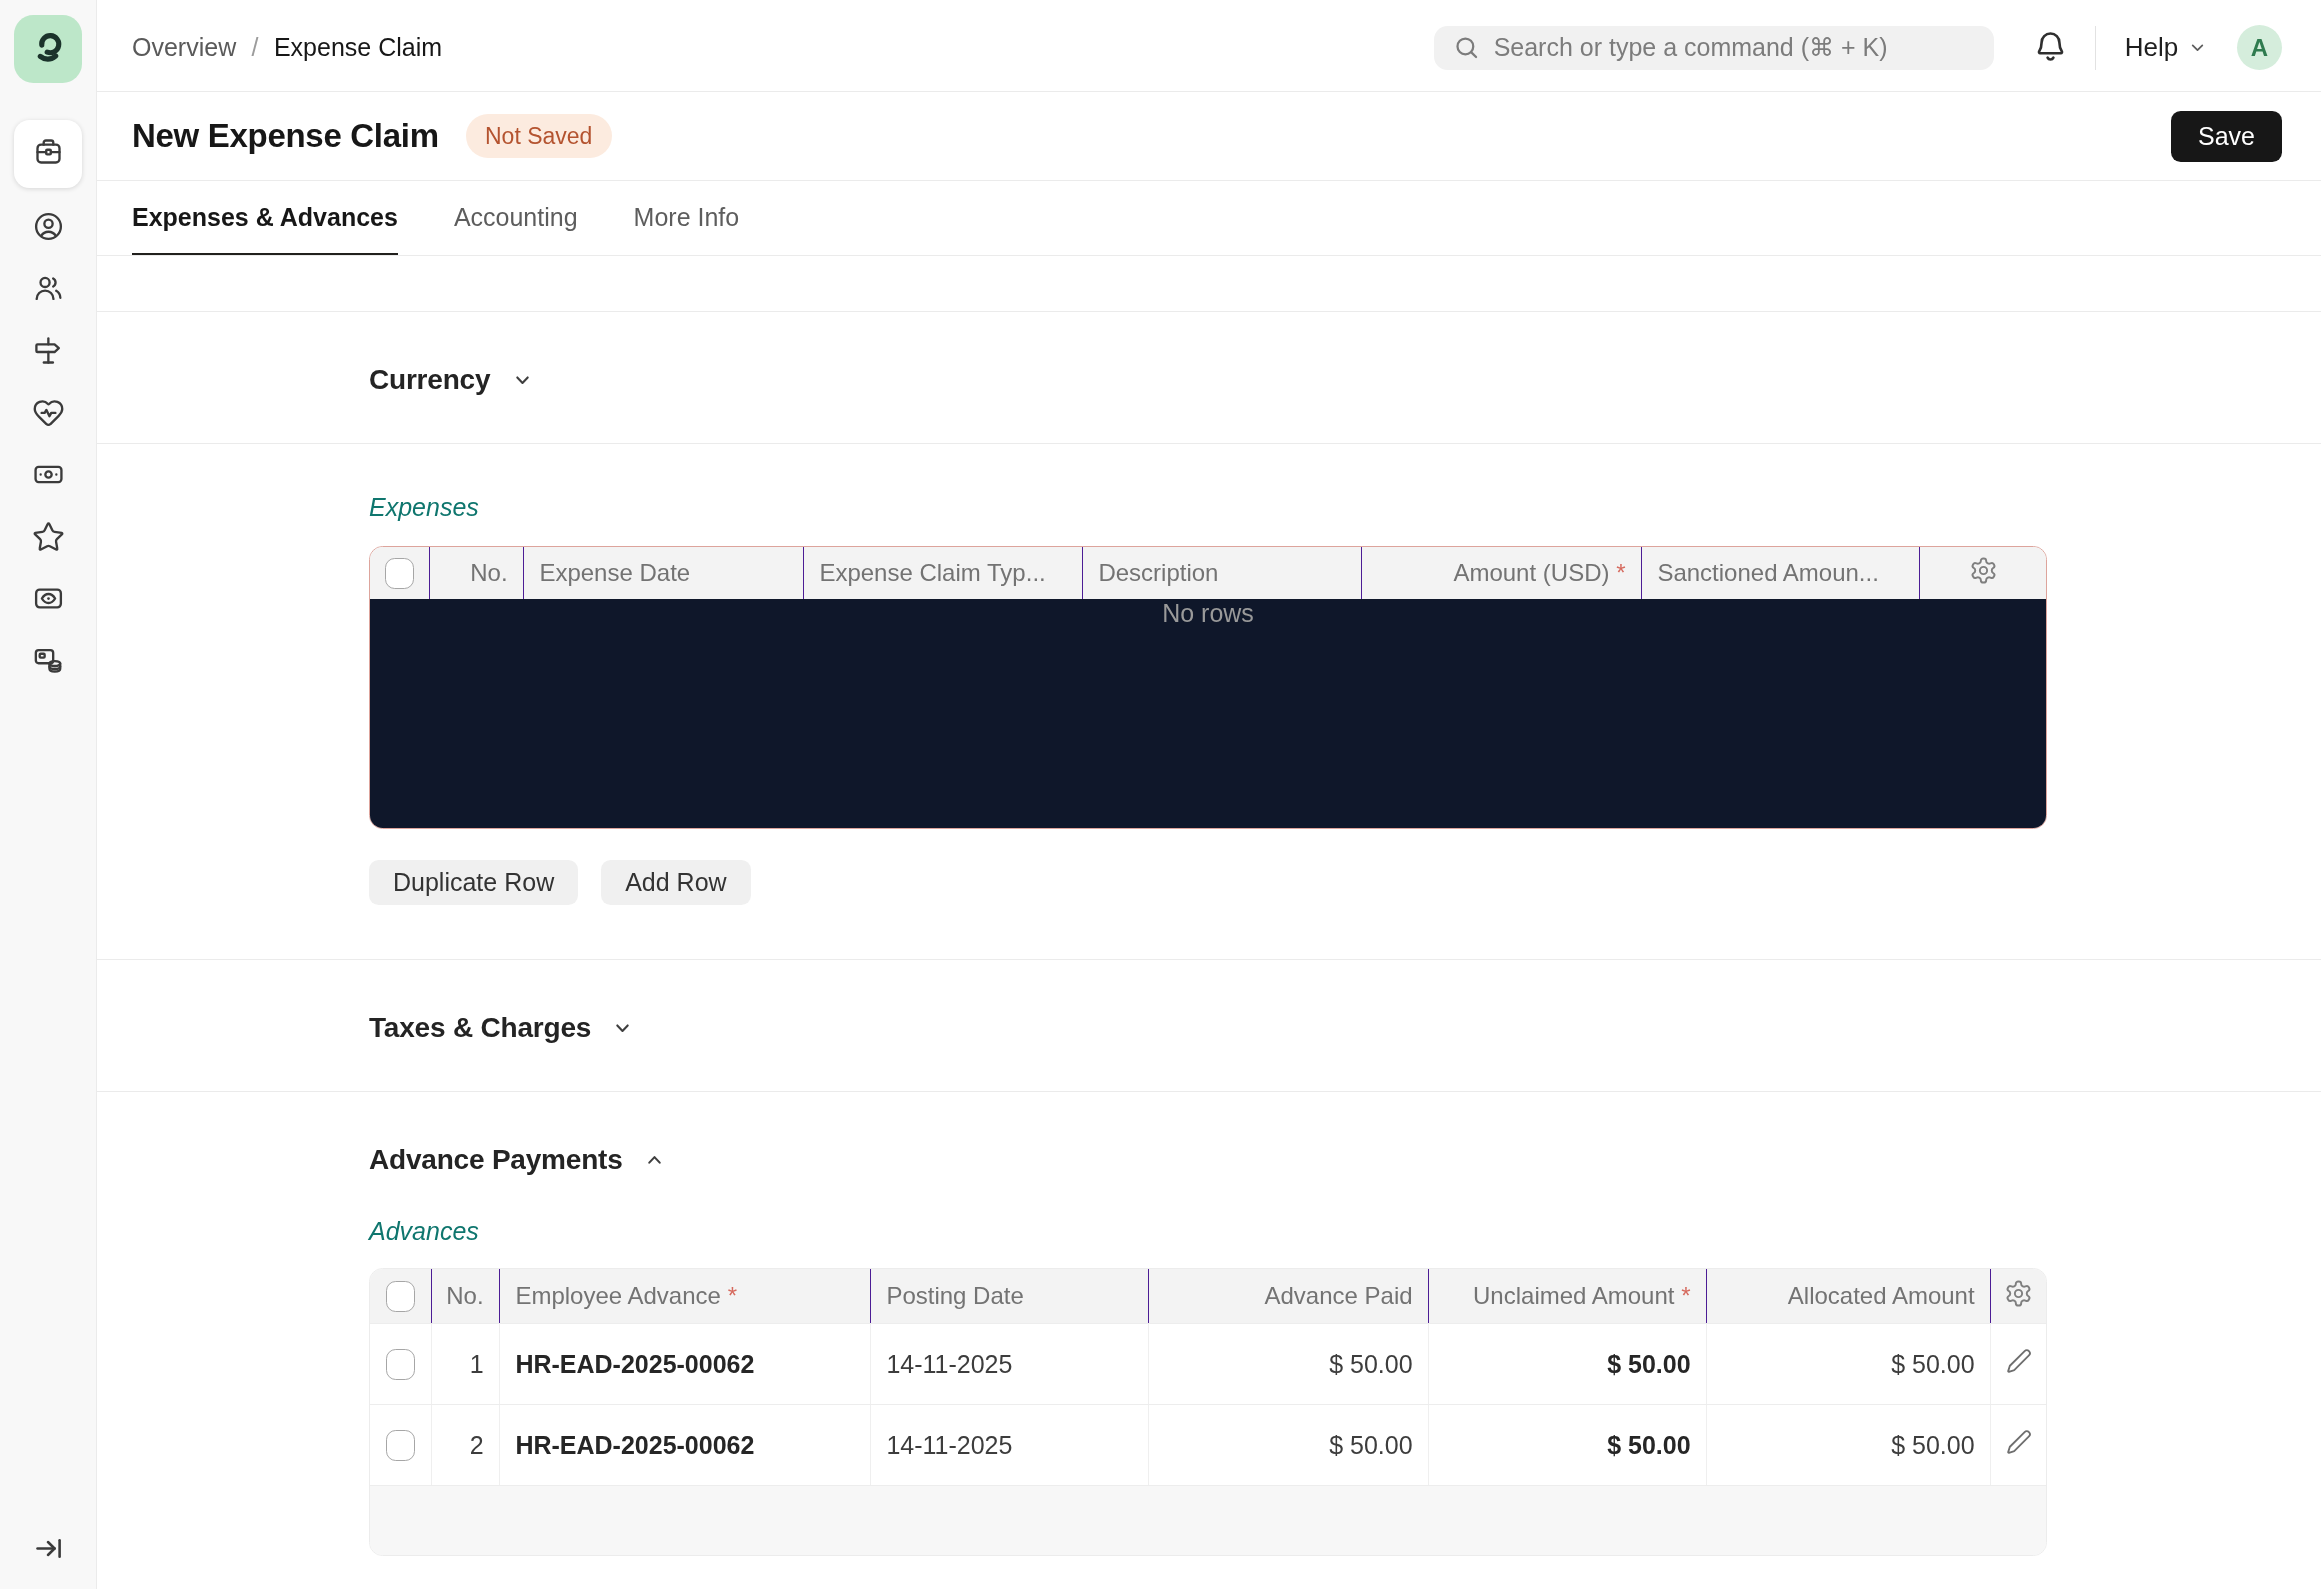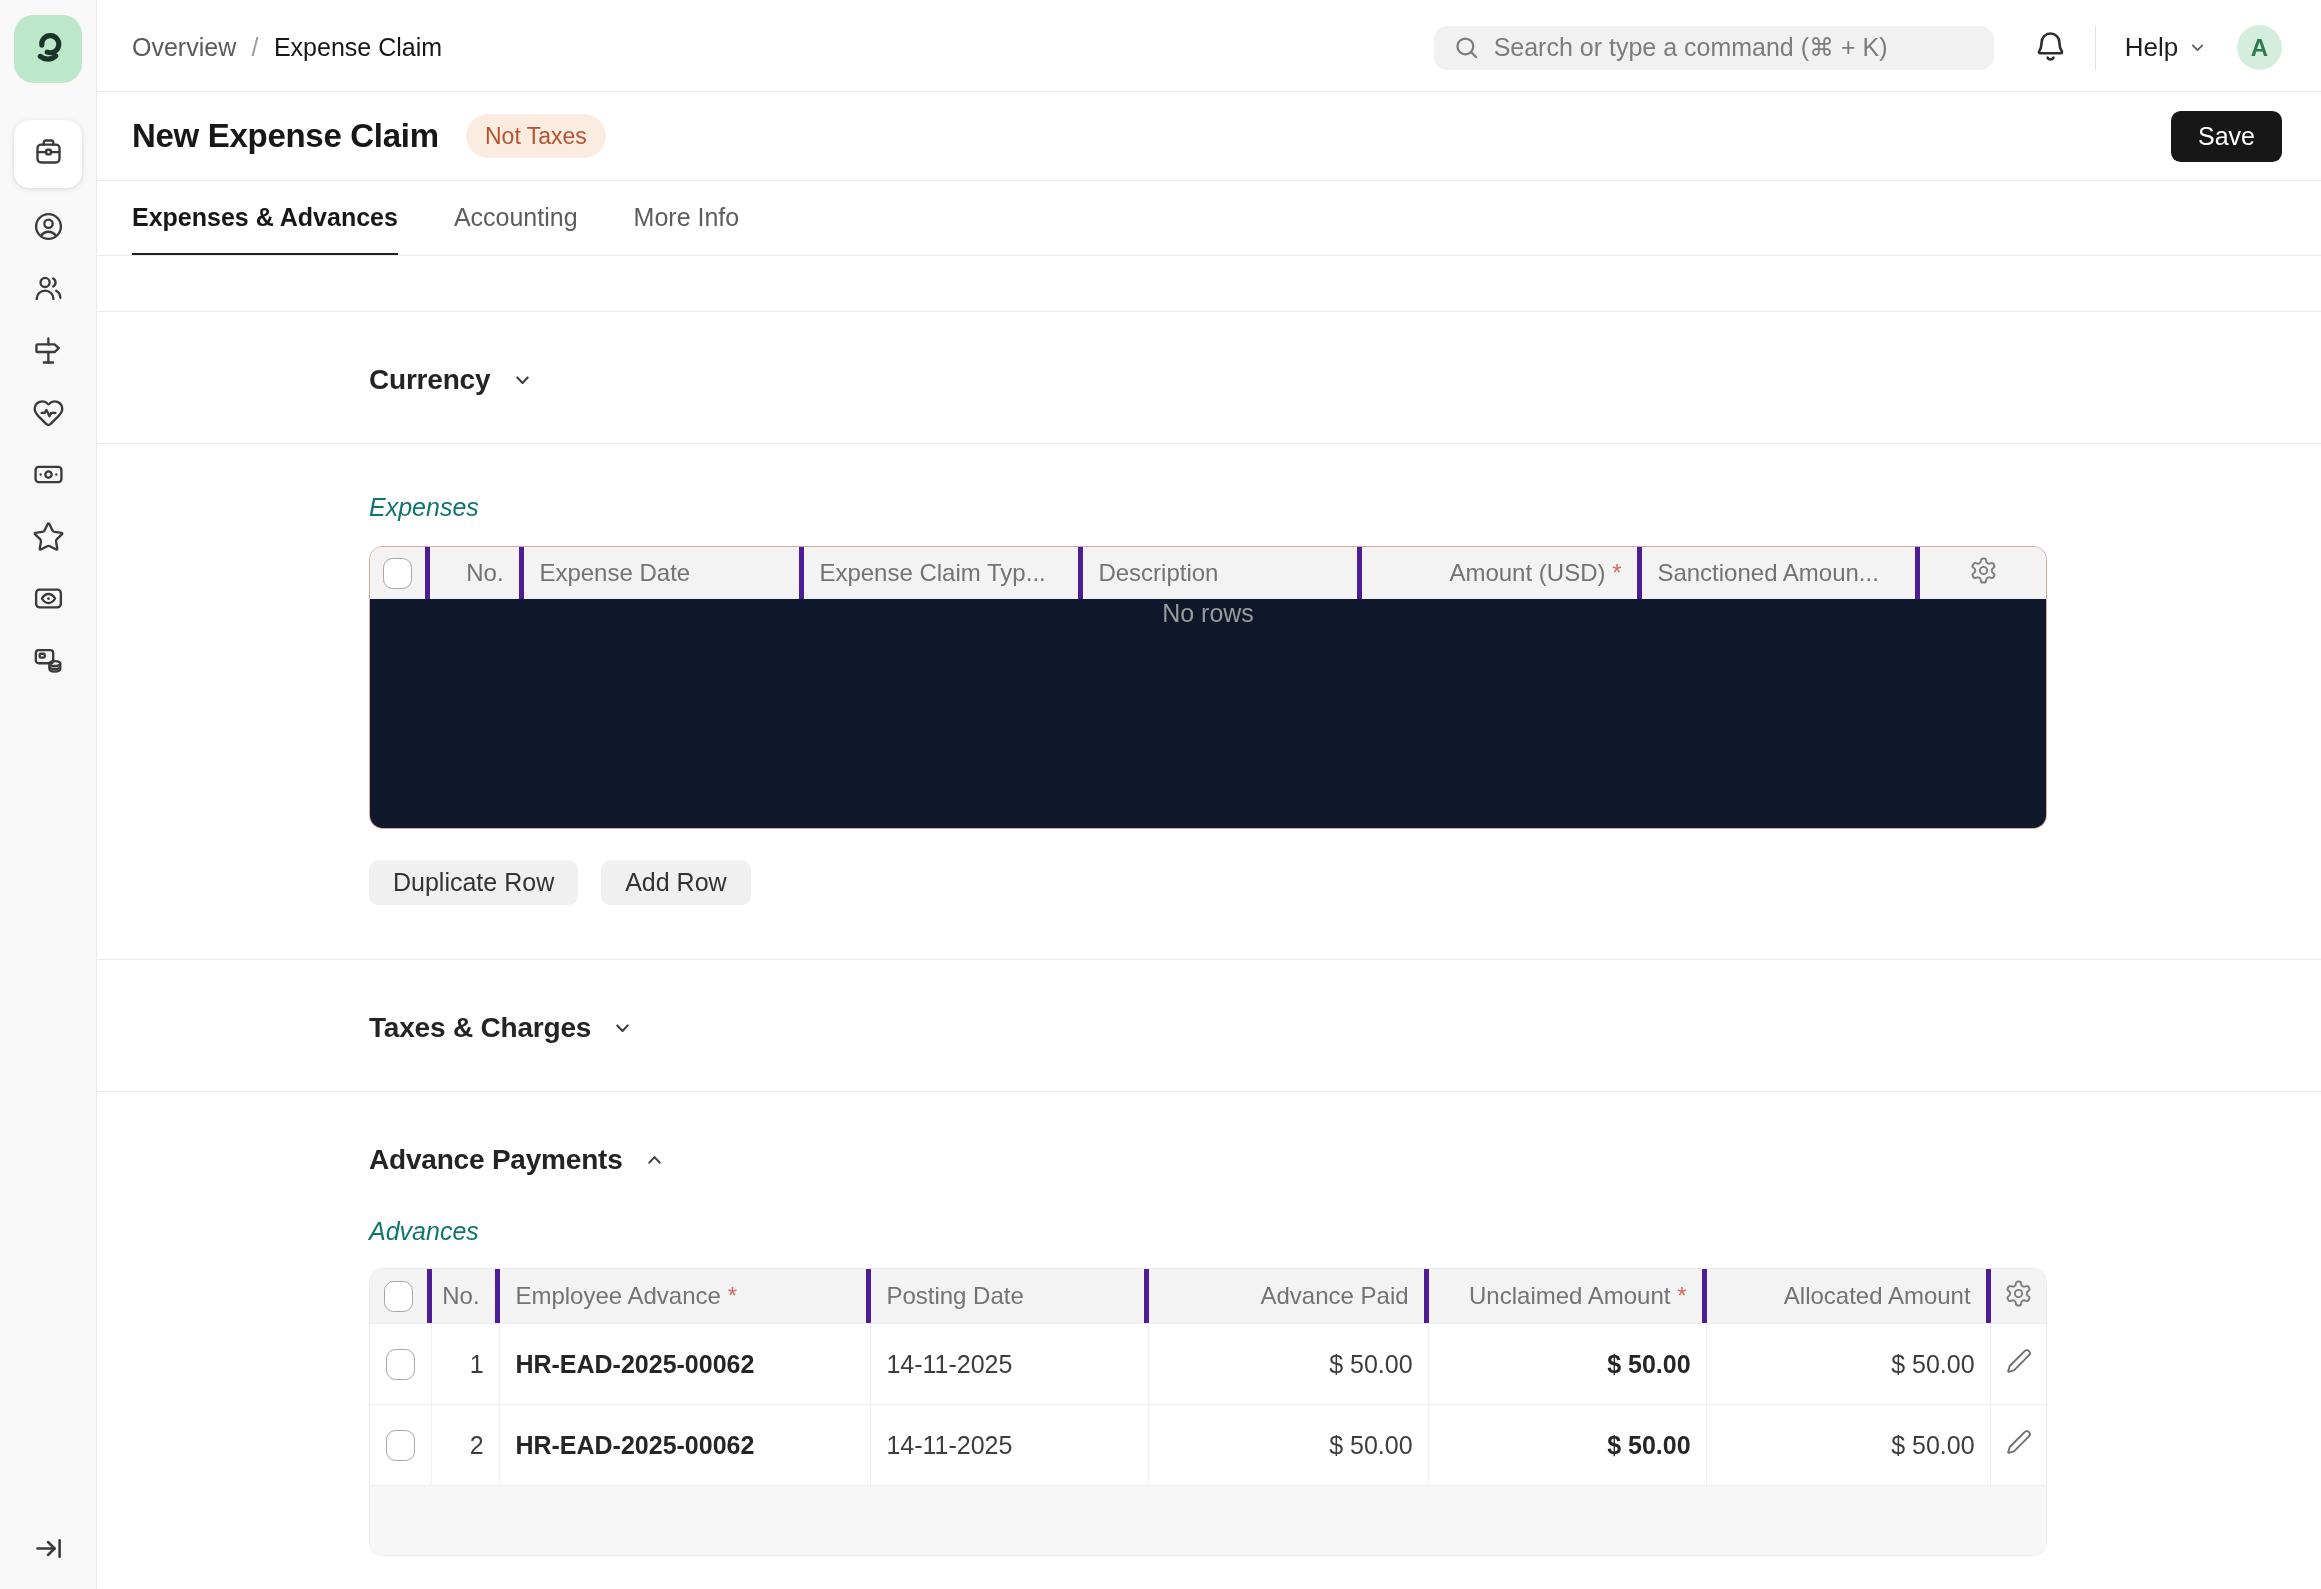--- a/index.html
+++ b/index.html
@@ -57,21 +57,21 @@
   .field-label { font-size:25px; color:#0f766e; line-height:31px; margin-bottom:23px;font-style:italic; }
   .sec-expenses { padding-bottom:54px; }
   .sec-advances .field-label { margin-top:37px; margin-bottom:21px; }
 
   
   .grid { width:1678px; border-radius:13.5px; overflow:hidden; background:#fff; }
   .g-row { display:flex; align-items:stretch; }
   .g-cell { display:flex; align-items:center; padding:0 15.4px; font-size:24px; white-space:nowrap; overflow:hidden; }
   .g-cell.num { justify-content:flex-end; }
   .g-cell.cen { justify-content:center; padding:0; }
-  .g-head .g-cell { color:#737373; border-right:5px solid #4c1d95; background:#f3f3f3; }
+  .g-head .g-cell { color:#737373; border-right:1px solid #4c1d95; background:#f3f3f3; }
   .g-head .g-cell:last-child { border-right:none; }
   .req { color:#d66a5e; margin-left:6.8px; }
   .gear-icon svg { width:29px; height:29px; stroke:#7f7f7f; fill:none; stroke-width:1.6; stroke-linecap:round; stroke-linejoin:round; cursor:pointer; }
   .pencil-icon svg { width:26px; height:26px; stroke:#6e6e6e; fill:none; stroke-width:1.7; stroke-linecap:round; stroke-linejoin:round; cursor:pointer; }
   .checkbox { width:29px; height:31px; border:1.5px solid #a6a6a6; border-radius:9.7px; background:#fff; cursor:pointer; }
 
   
   .xg { border:1.9px solid #dda49c; }
   .xg .g-head { height:52px; }
   .xg .col-check { width:60px; } .xg .col-no { width:94px; } .xg .col-date { width:280px; }
@@ -240,21 +240,21 @@
             </svg>
         </div>
         <div class="avatar">
           <span>A</span>
         </div>
       </div>
     </header>
 
     <div class="page-header">
       <h1 class="page-title">New Expense Claim</h1>
-      <span class="badge">Not Taxes</span>
+      <span class="badge">Not Saved</span>
       <button class="save-btn">Save</button>
     </div>
 
     <div class="tabbar">
       <div class="tab active">Expenses &amp; Advances</div>
       <div class="tab">Accounting</div>
       <div class="tab">More Info</div>
     </div>
 
     <div class="form">

